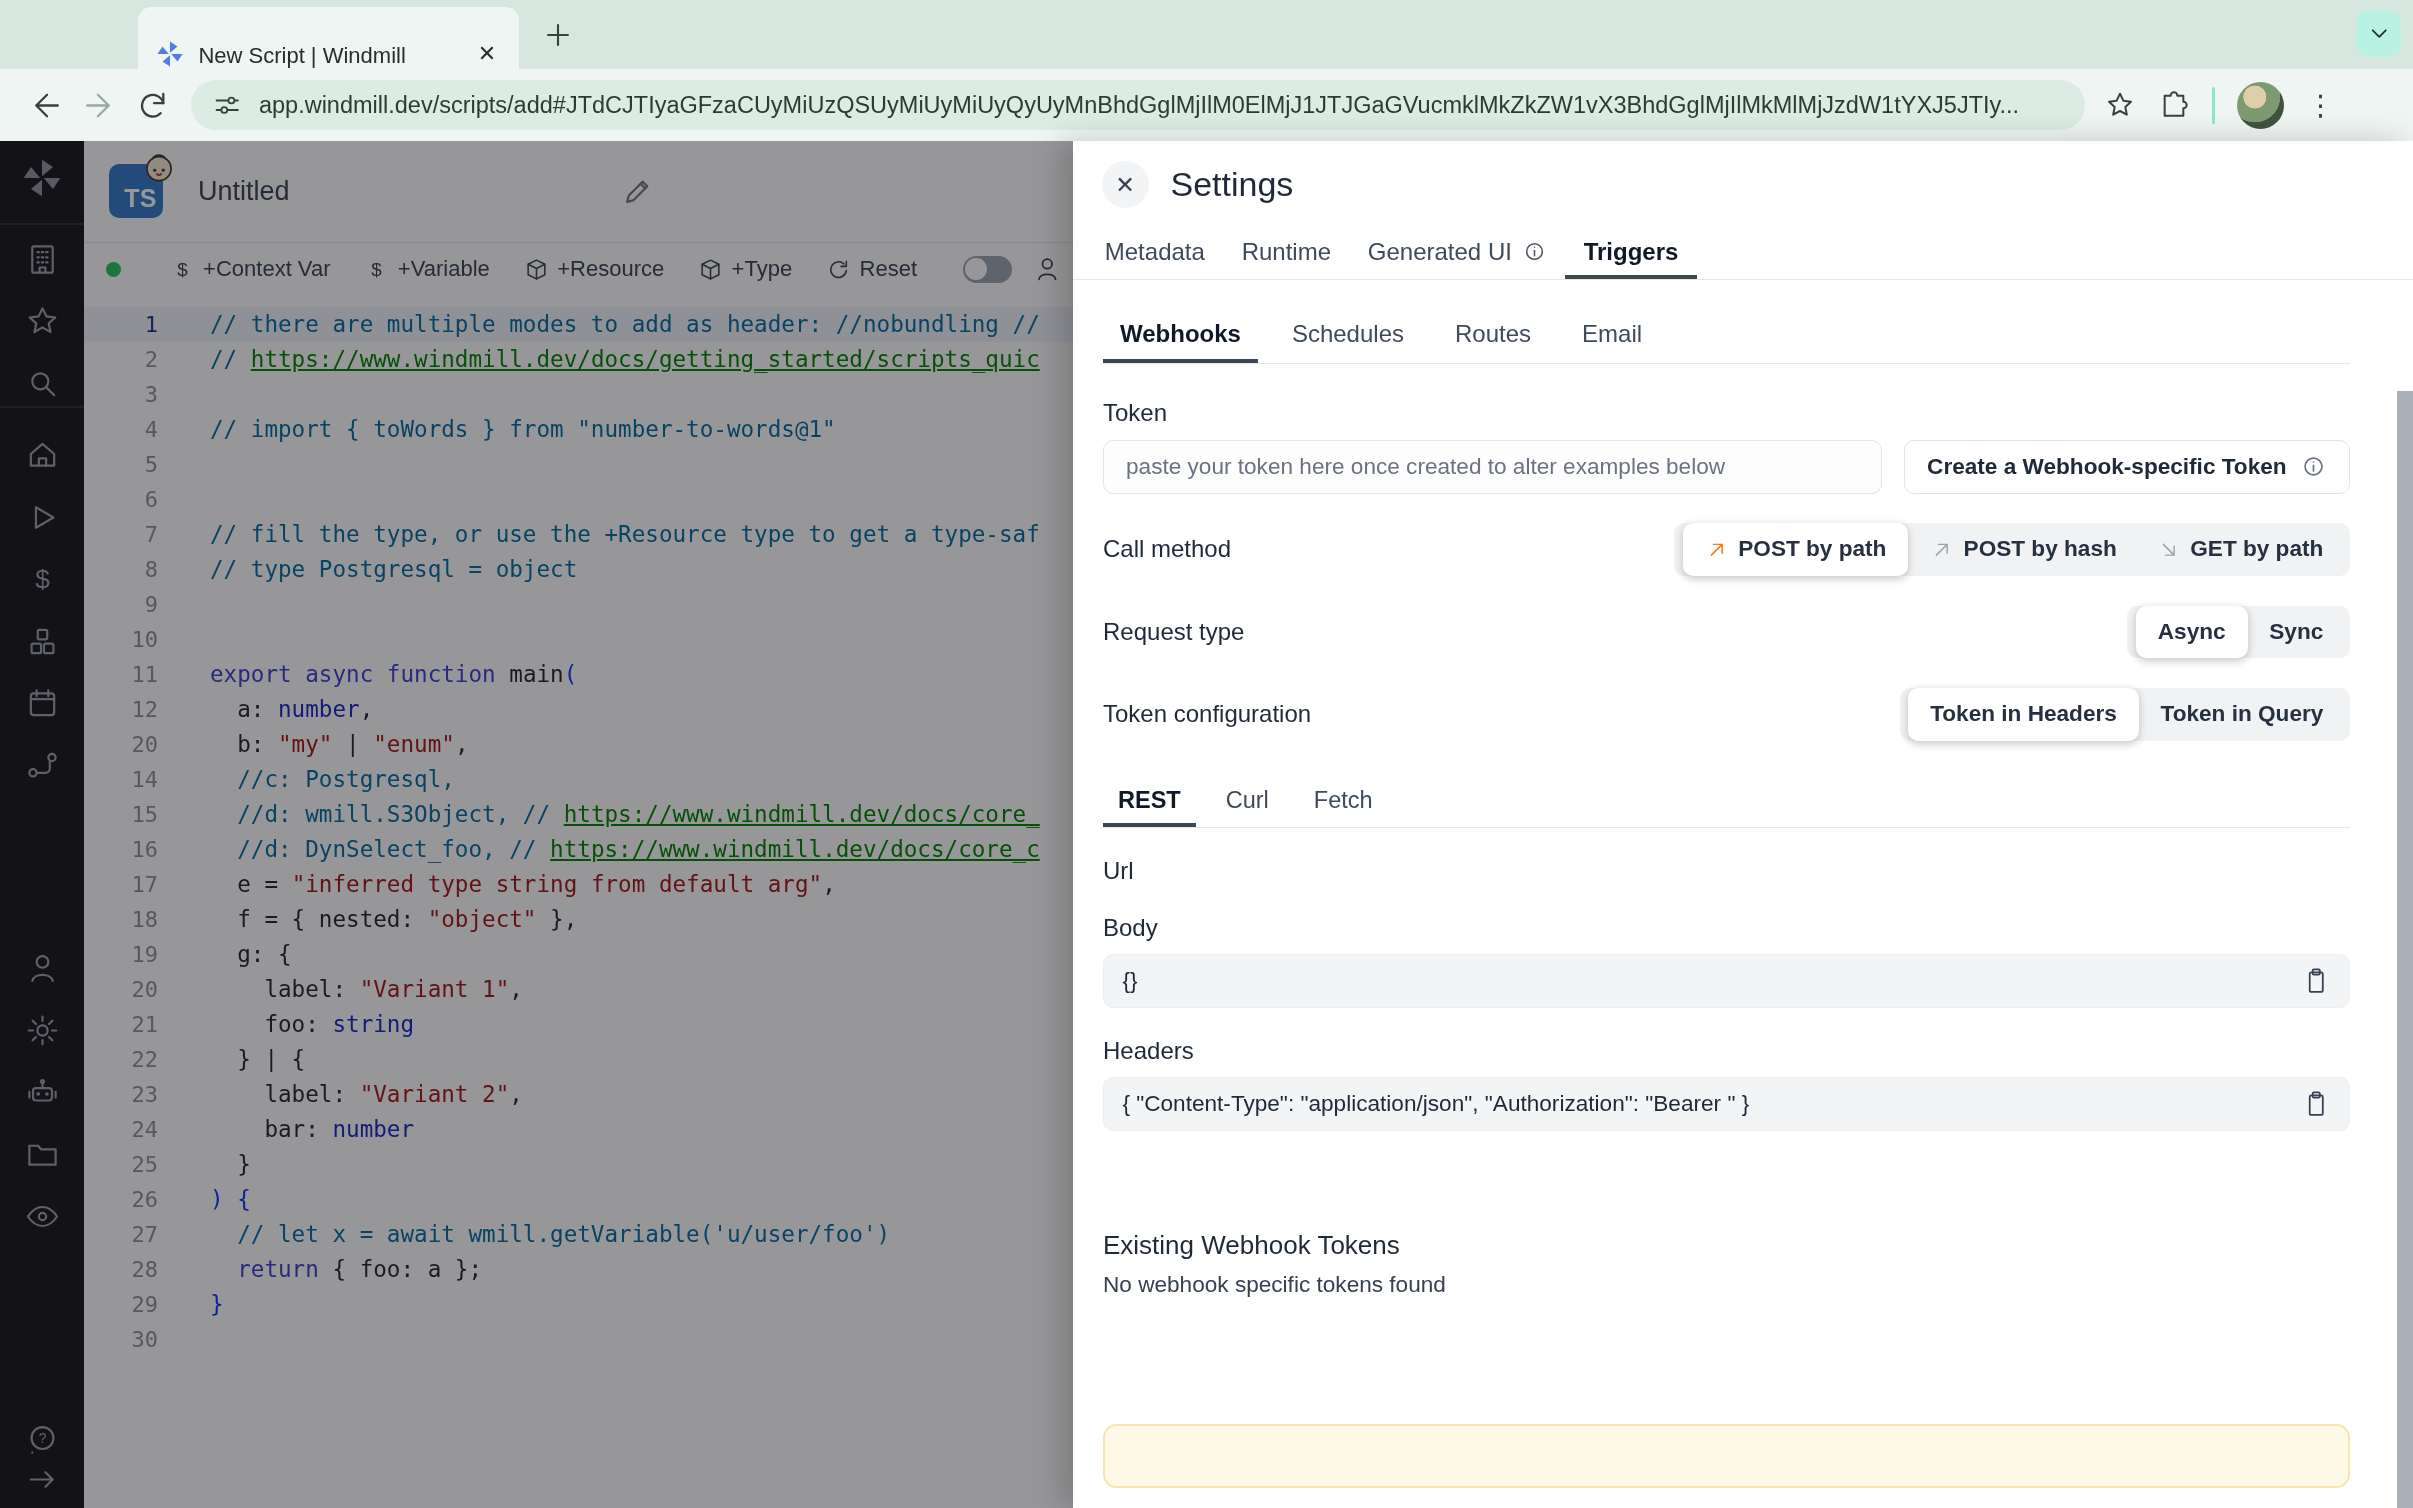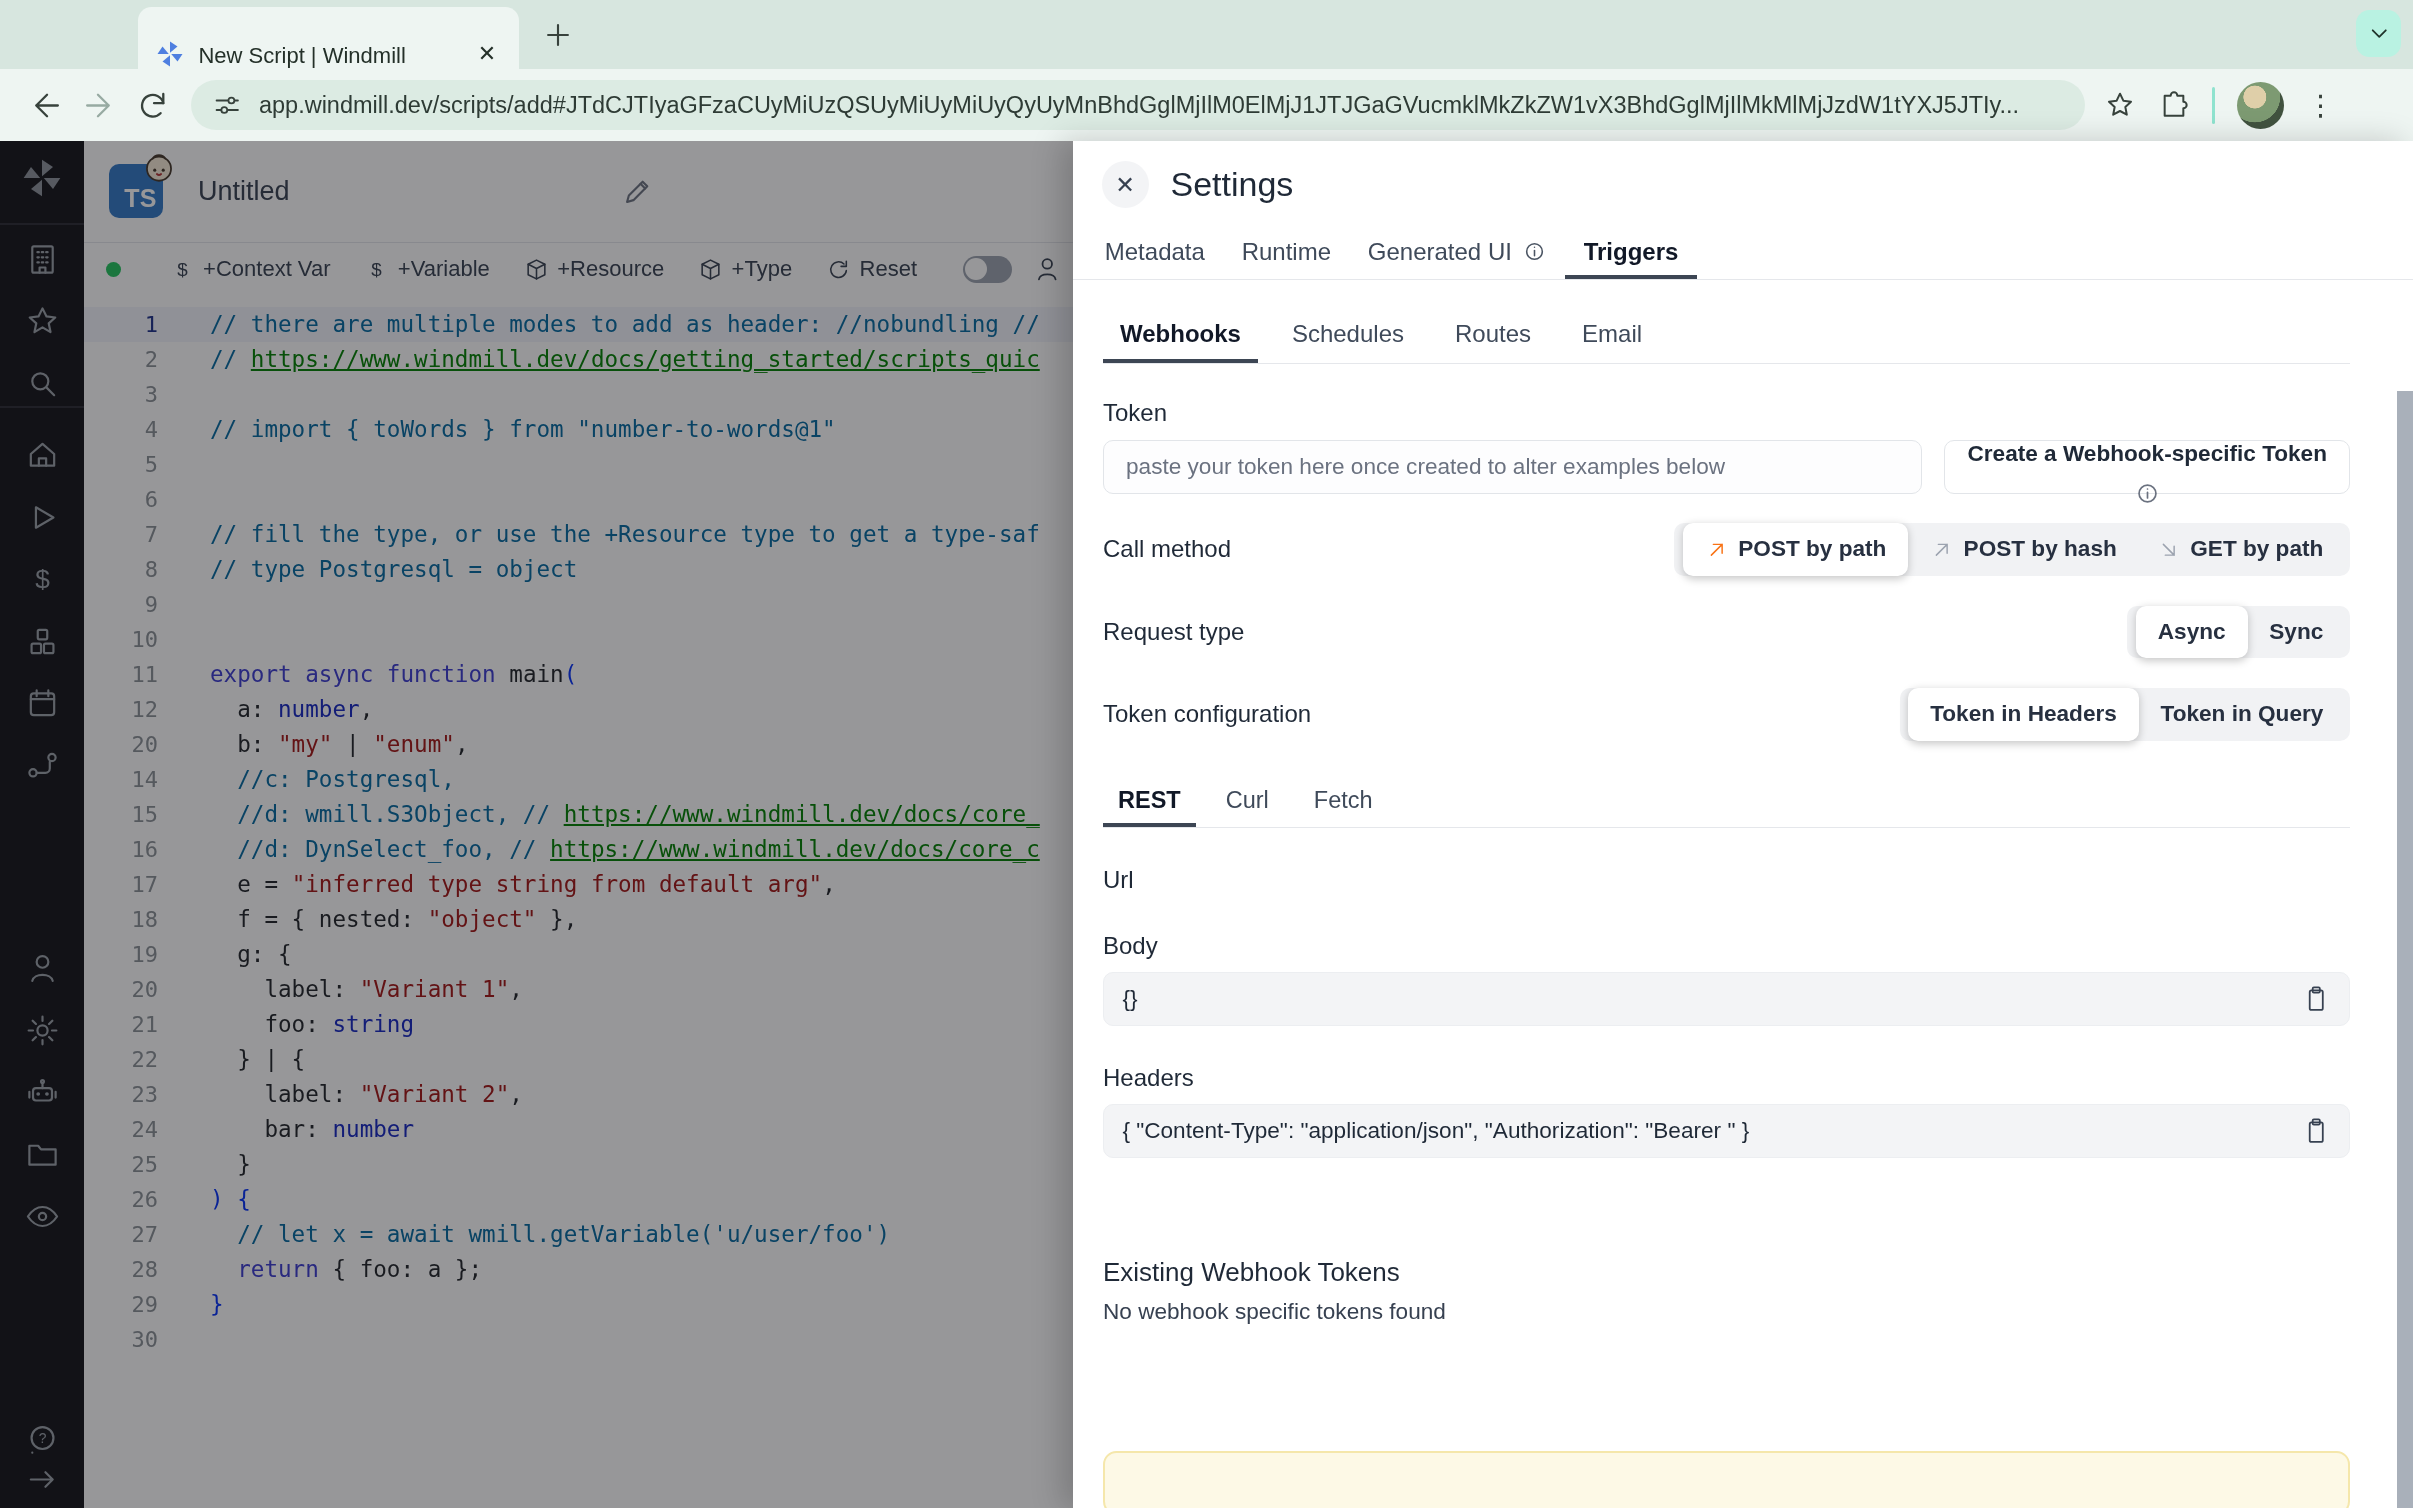--- a/index.html
+++ b/index.html
@@ -100,32 +100,32 @@
   .tabs.sub .tab-item{padding:0 17px;margin-right:17px;}
   .tabs.mini{margin-top:37px;padding:0;height:50px;}
   .tabs.mini .tab-item{font-size:23.5px;padding:0 15px;margin-right:15px;}
 
   .sec-label{font-size:24px;color:#1f2937;margin-top:35px;}
   .token-row{display:flex;margin-top:13.4px;gap:22px;}
   .token-input{flex:1;height:54px;border:1.7px solid #e2e5e9;border-radius:10px;background:#fdfdfe;
     font-size:22.6px;color:#1f2937;padding:0 22px;outline:none;font-family:"Liberation Sans",sans-serif;}
   .token-input::placeholder{color:#6b7280;}
   .create-btn{height:54px;border:1.7px solid #e2e5e9;border-radius:10px;background:#fff;display:flex;
-    align-items:center;gap:13.4px;padding:0 22px;font-size:22.6px;font-weight:600;color:#1f2937;white-space:nowrap;flex-direction:column;}
+    align-items:center;gap:13.4px;padding:0 22px;font-size:22.6px;font-weight:600;color:#1f2937;white-space:nowrap;}
   .create-btn .icon{width:27px;height:27px;color:#6b7280;}
 
   .set-row{display:flex;align-items:center;justify-content:space-between;margin-top:28.5px;min-height:54px;}
   .seg{display:flex;align-items:center;background:#f1f2f4;border-radius:10px;padding:5px 6.7px;}
   .seg-opt{display:flex;align-items:center;gap:10px;font-size:22.6px;font-weight:600;color:#273040;
     padding:8.4px 20px;border-radius:10px;white-space:nowrap;}
   .seg-opt.sel{background:#fff;box-shadow:0 2.5px 8.4px rgba(0,0,0,0.22);margin:-8.4px 1.7px;padding:13.4px 22px;}
   .seg-opt .icon{width:23.5px;height:23.5px;color:#9ca3af;}
   .seg-opt.sel .icon{color:var(--c-accent_orange,#f97316);}
 
-  .field-label{font-size:24px;color:#1f2937;margin-top:38px;}
+  .field-label{font-size:24px;color:#1f2937;margin-top:29px;}
   .field{margin-top:11.7px;height:54px;background:#f3f4f6;border-radius:10px;display:flex;align-items:center;
     padding:0 18.4px;border:0.8px solid #eceef1;}
   .field-val{flex:1;font-size:22.6px;color:#1f2937;white-space:nowrap;overflow:hidden;}
   .copy-btn{width:28.5px;height:28.5px;color:#374151;flex:0 0 auto;}
   .copy-btn .icon{width:100%;height:100%;}
 
   .exist-title{font-size:26px;color:#1f2937;margin-top:99px;}
   .exist-empty{font-size:22.6px;color:#374151;margin-top:11.7px;}
 
   .warn{margin-top:126px;border:2.5px solid var(--c-warning_border,#f5e7ab);background:var(--c-warning_bg,#fdf9e6);

